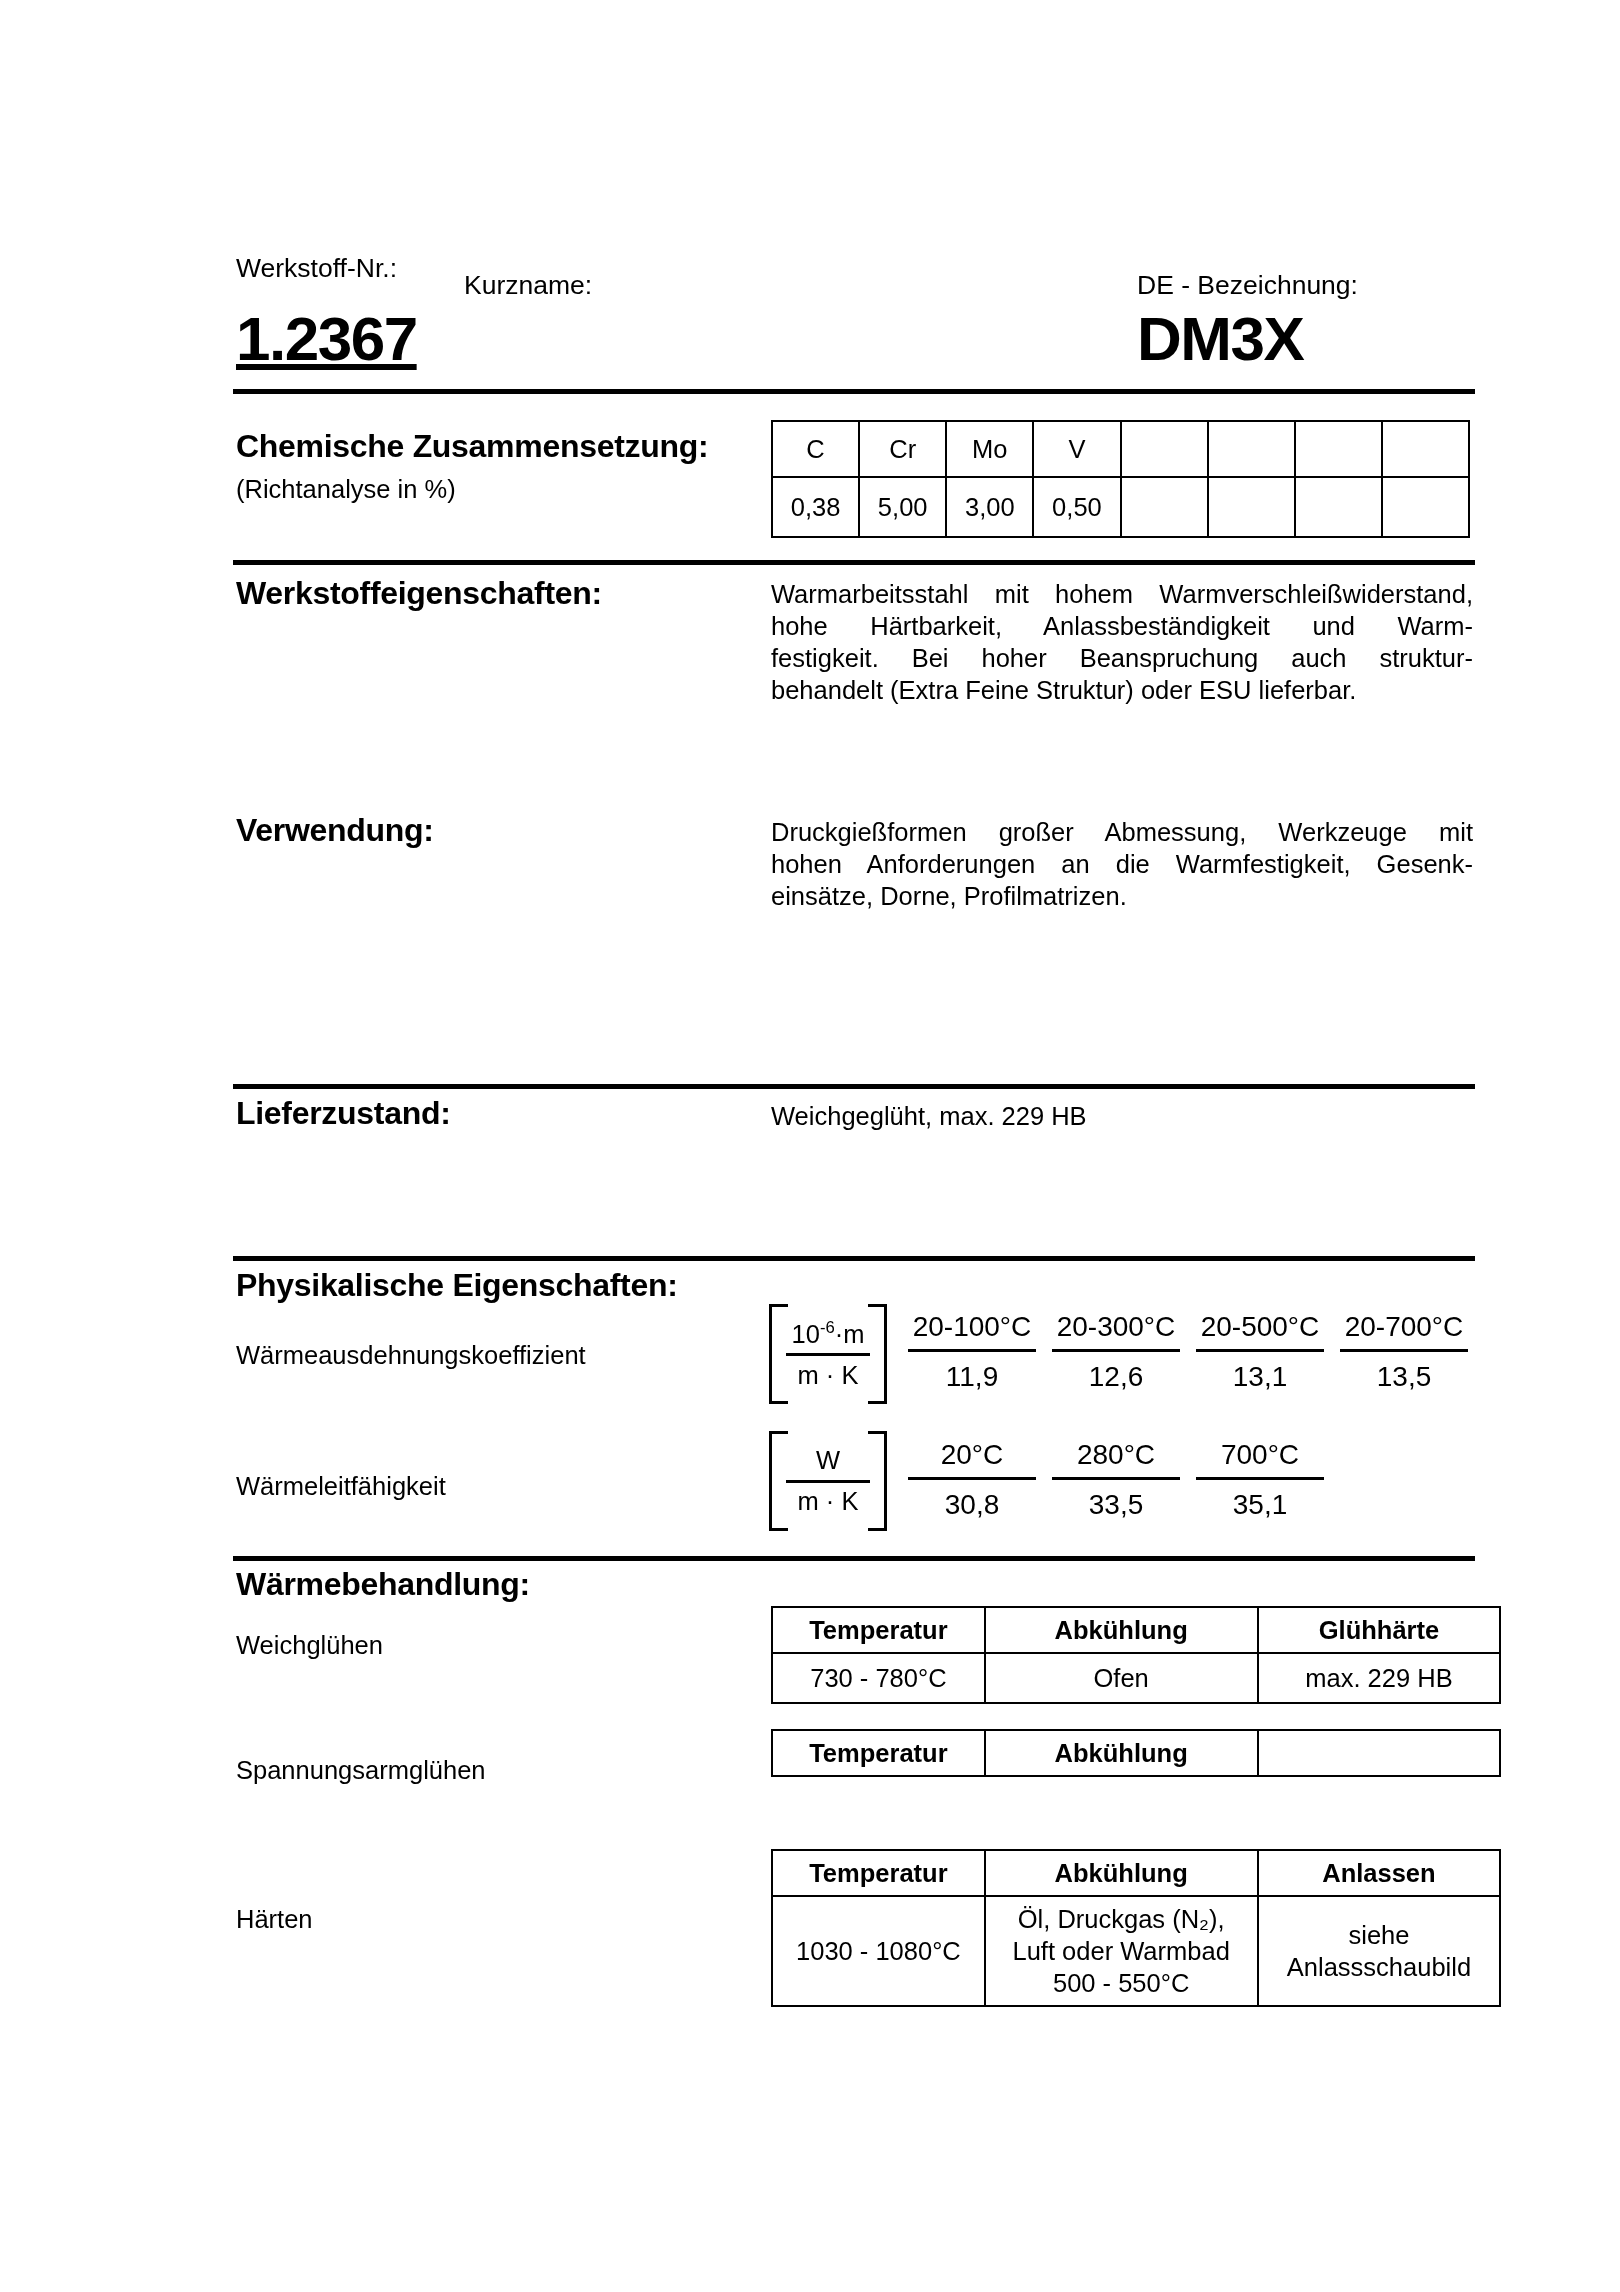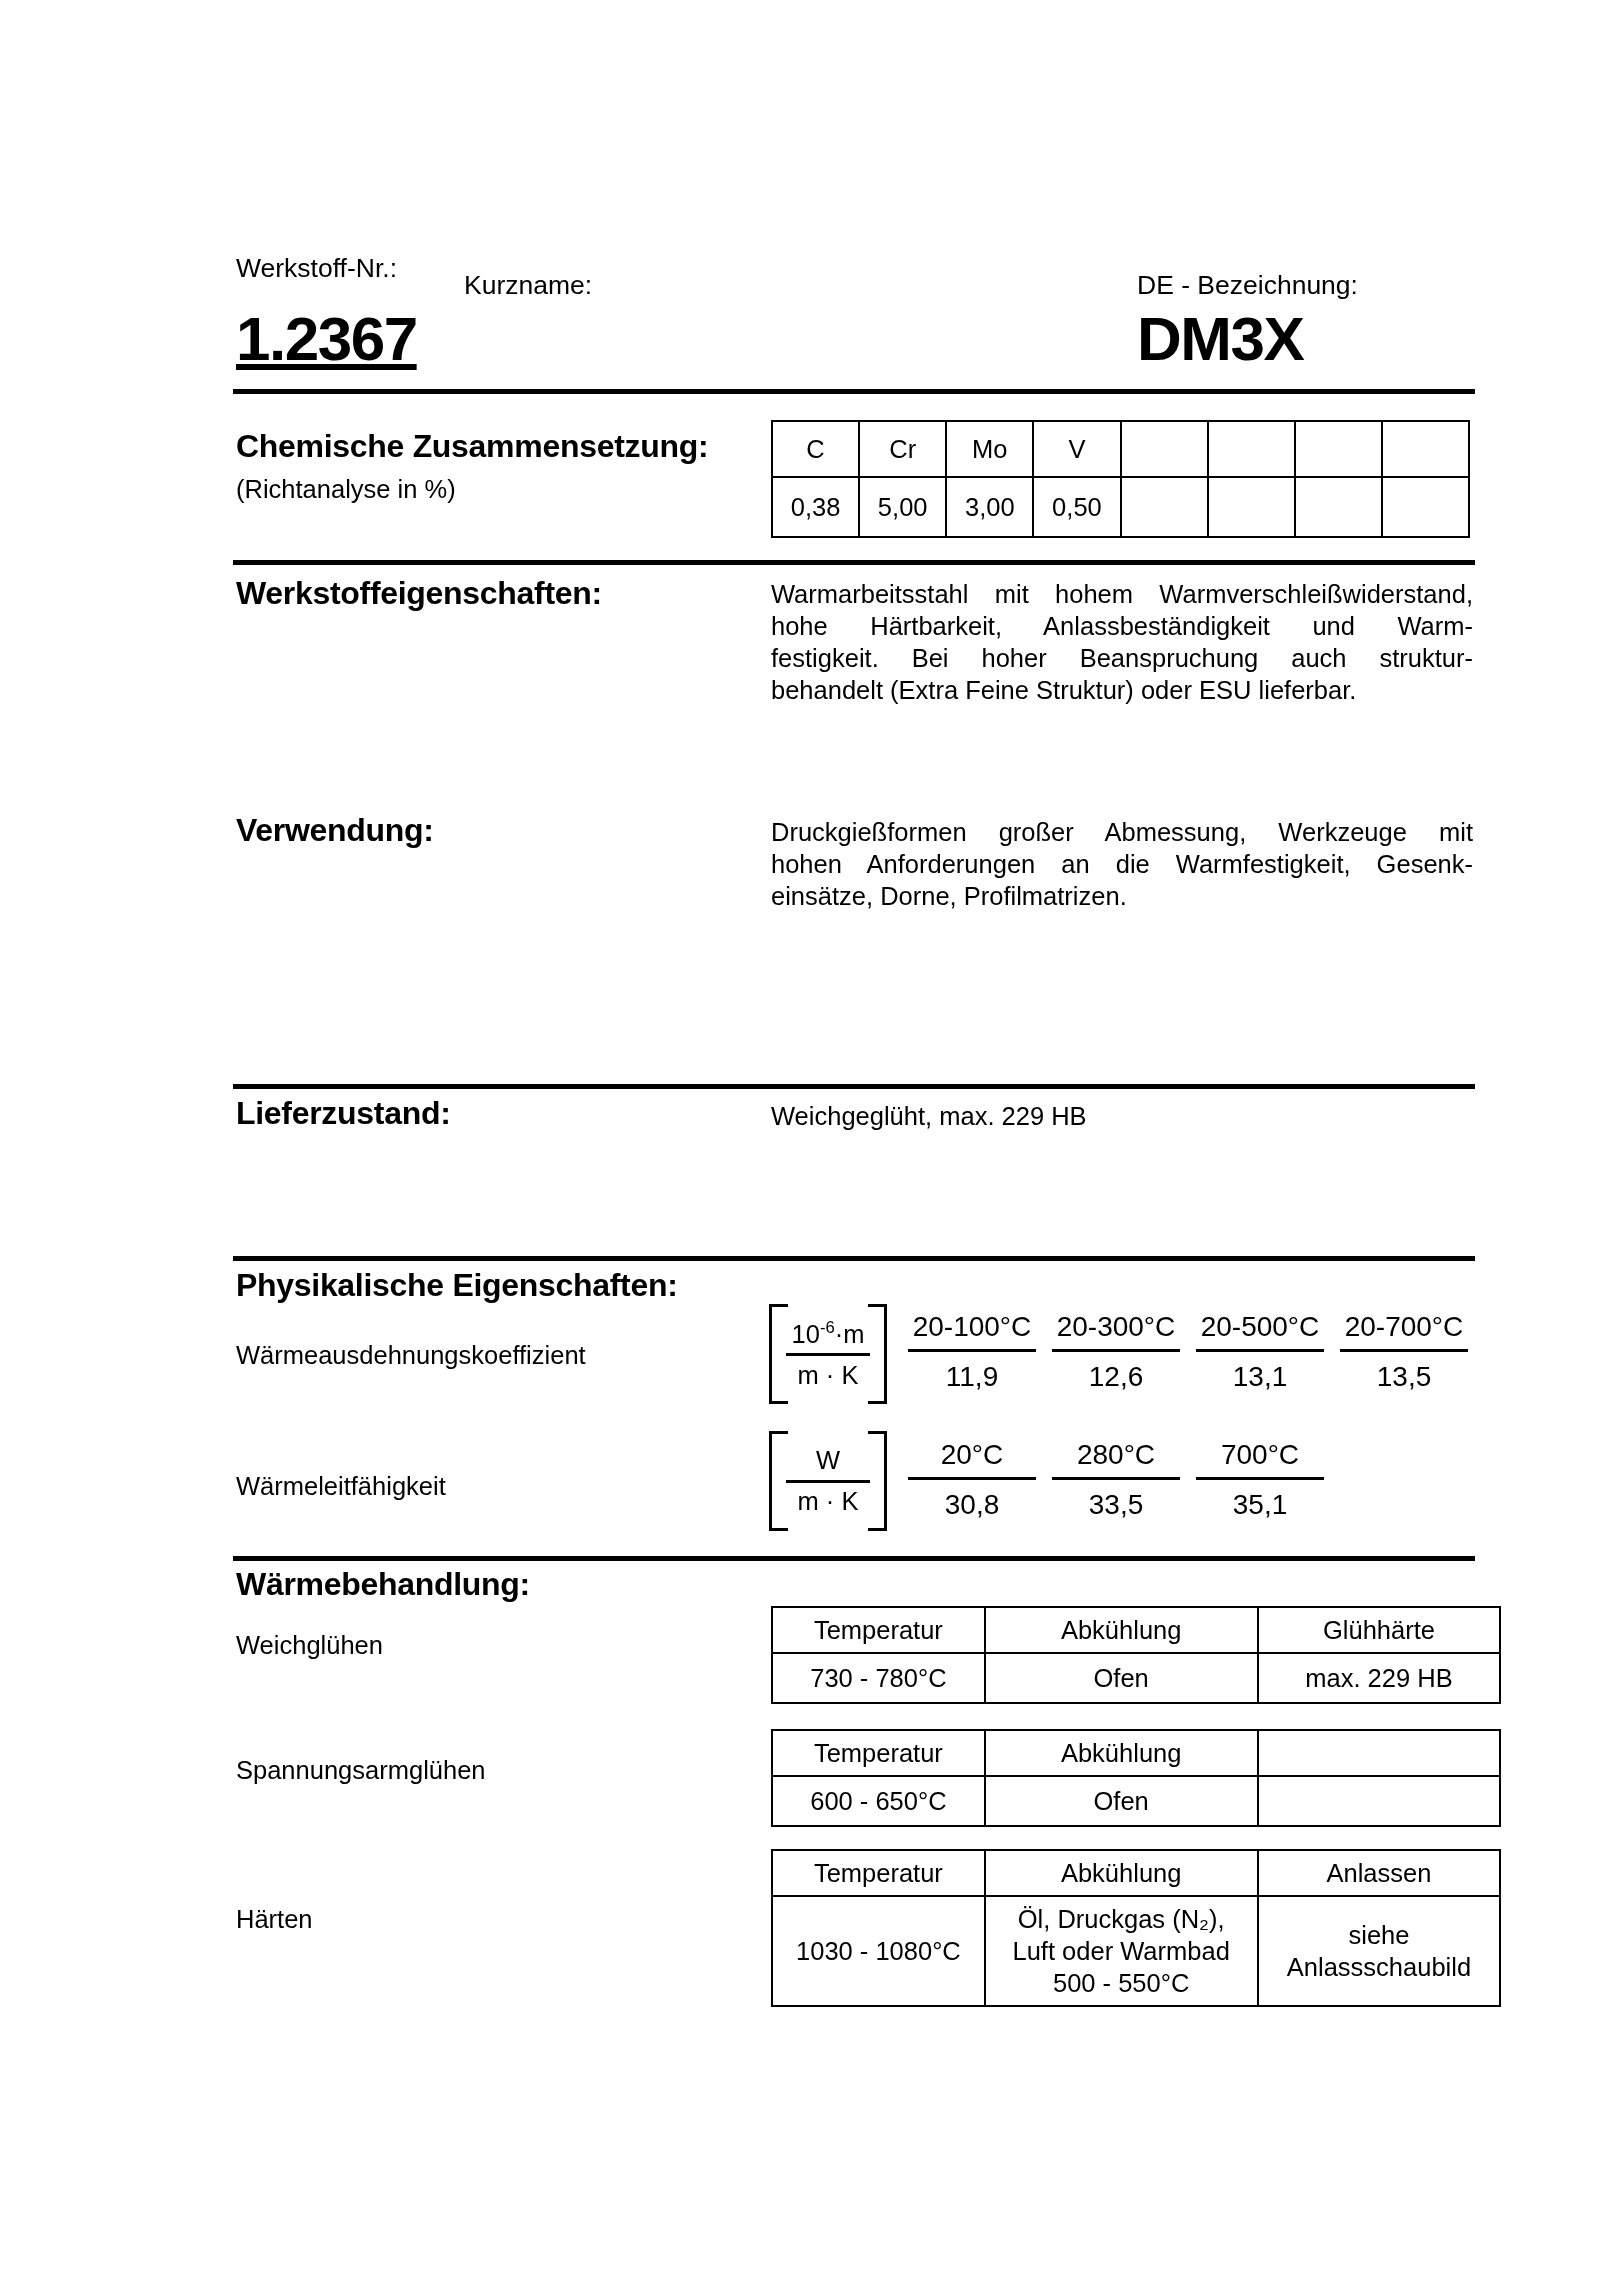--- a/index.html
+++ b/index.html
@@ -63,21 +63,21 @@
   .unit-frac sup{font-size:16.7px;}
   .pcols{position:absolute;display:flex;}
   .pc-a{left:900px;top:1312px;width:576px;}
   .pc-b{left:900px;top:1440px;width:432px;}
   .pcol{width:144px;text-align:center;font-size:28px;}
   .pcol .ph{padding-bottom:7.8px;border-bottom:3.9px solid #000;margin:0 7.8px;line-height:29px;}
   .pcol .pv{margin-top:9.8px;line-height:29px;}
   
   .httab{position:absolute;left:771px;width:699px;border-collapse:collapse;table-layout:fixed;border:2.9px solid #000;}
   .httab th,.httab td{border:2px solid #000;text-align:center;font-size:25.5px;padding:2px 3.9px;vertical-align:middle;}
-  .httab th{font-weight:normal;border-bottom:2.9px solid #000;height:40px;}
+  .httab th{font-weight:bold;border-bottom:2.9px solid #000;height:40px;}
   .httab td{height:44px;}
   .ht1{top:1606px;} .ht2{top:1729px;}
   .ht3{top:1849px;} .ht3 td{height:104px;line-height:32px;}
   .col-temp{width:203px;} .col-cool{width:263px;} .col-third{width:233px;}
   .prelines{white-space:pre-line;}
   .htlabel{font-size:25.5px;}
   .l-ht1{left:236px;top:1631px;}
   .l-ht2{left:236px;top:1756px;}
   .l-ht3{left:236px;top:1905px;}
 </style>
@@ -224,25 +224,20 @@
     </table>
 
   <div class="abs htlabel l-ht2">Spannungsarmglühen</div>
   <table class="httab ht2">
     <tbody>
         <tr>
       <th class="col-temp">Temperatur</th>
       <th class="col-cool">Abkühlung</th>
       <th class="col-third"></th>
     </tr>
-    <tr>
-      <td>600 - 650°C</td>
-      <td>Ofen</td>
-      <td></td>
-    </tr>
   </tbody>
     </table>
 
   <div class="abs htlabel l-ht3">Härten</div>
   <table class="httab ht3">
     <tbody>
         <tr>
       <th class="col-temp">Temperatur</th>
       <th class="col-cool">Abkühlung</th>
       <th class="col-third">Anlassen</th>

